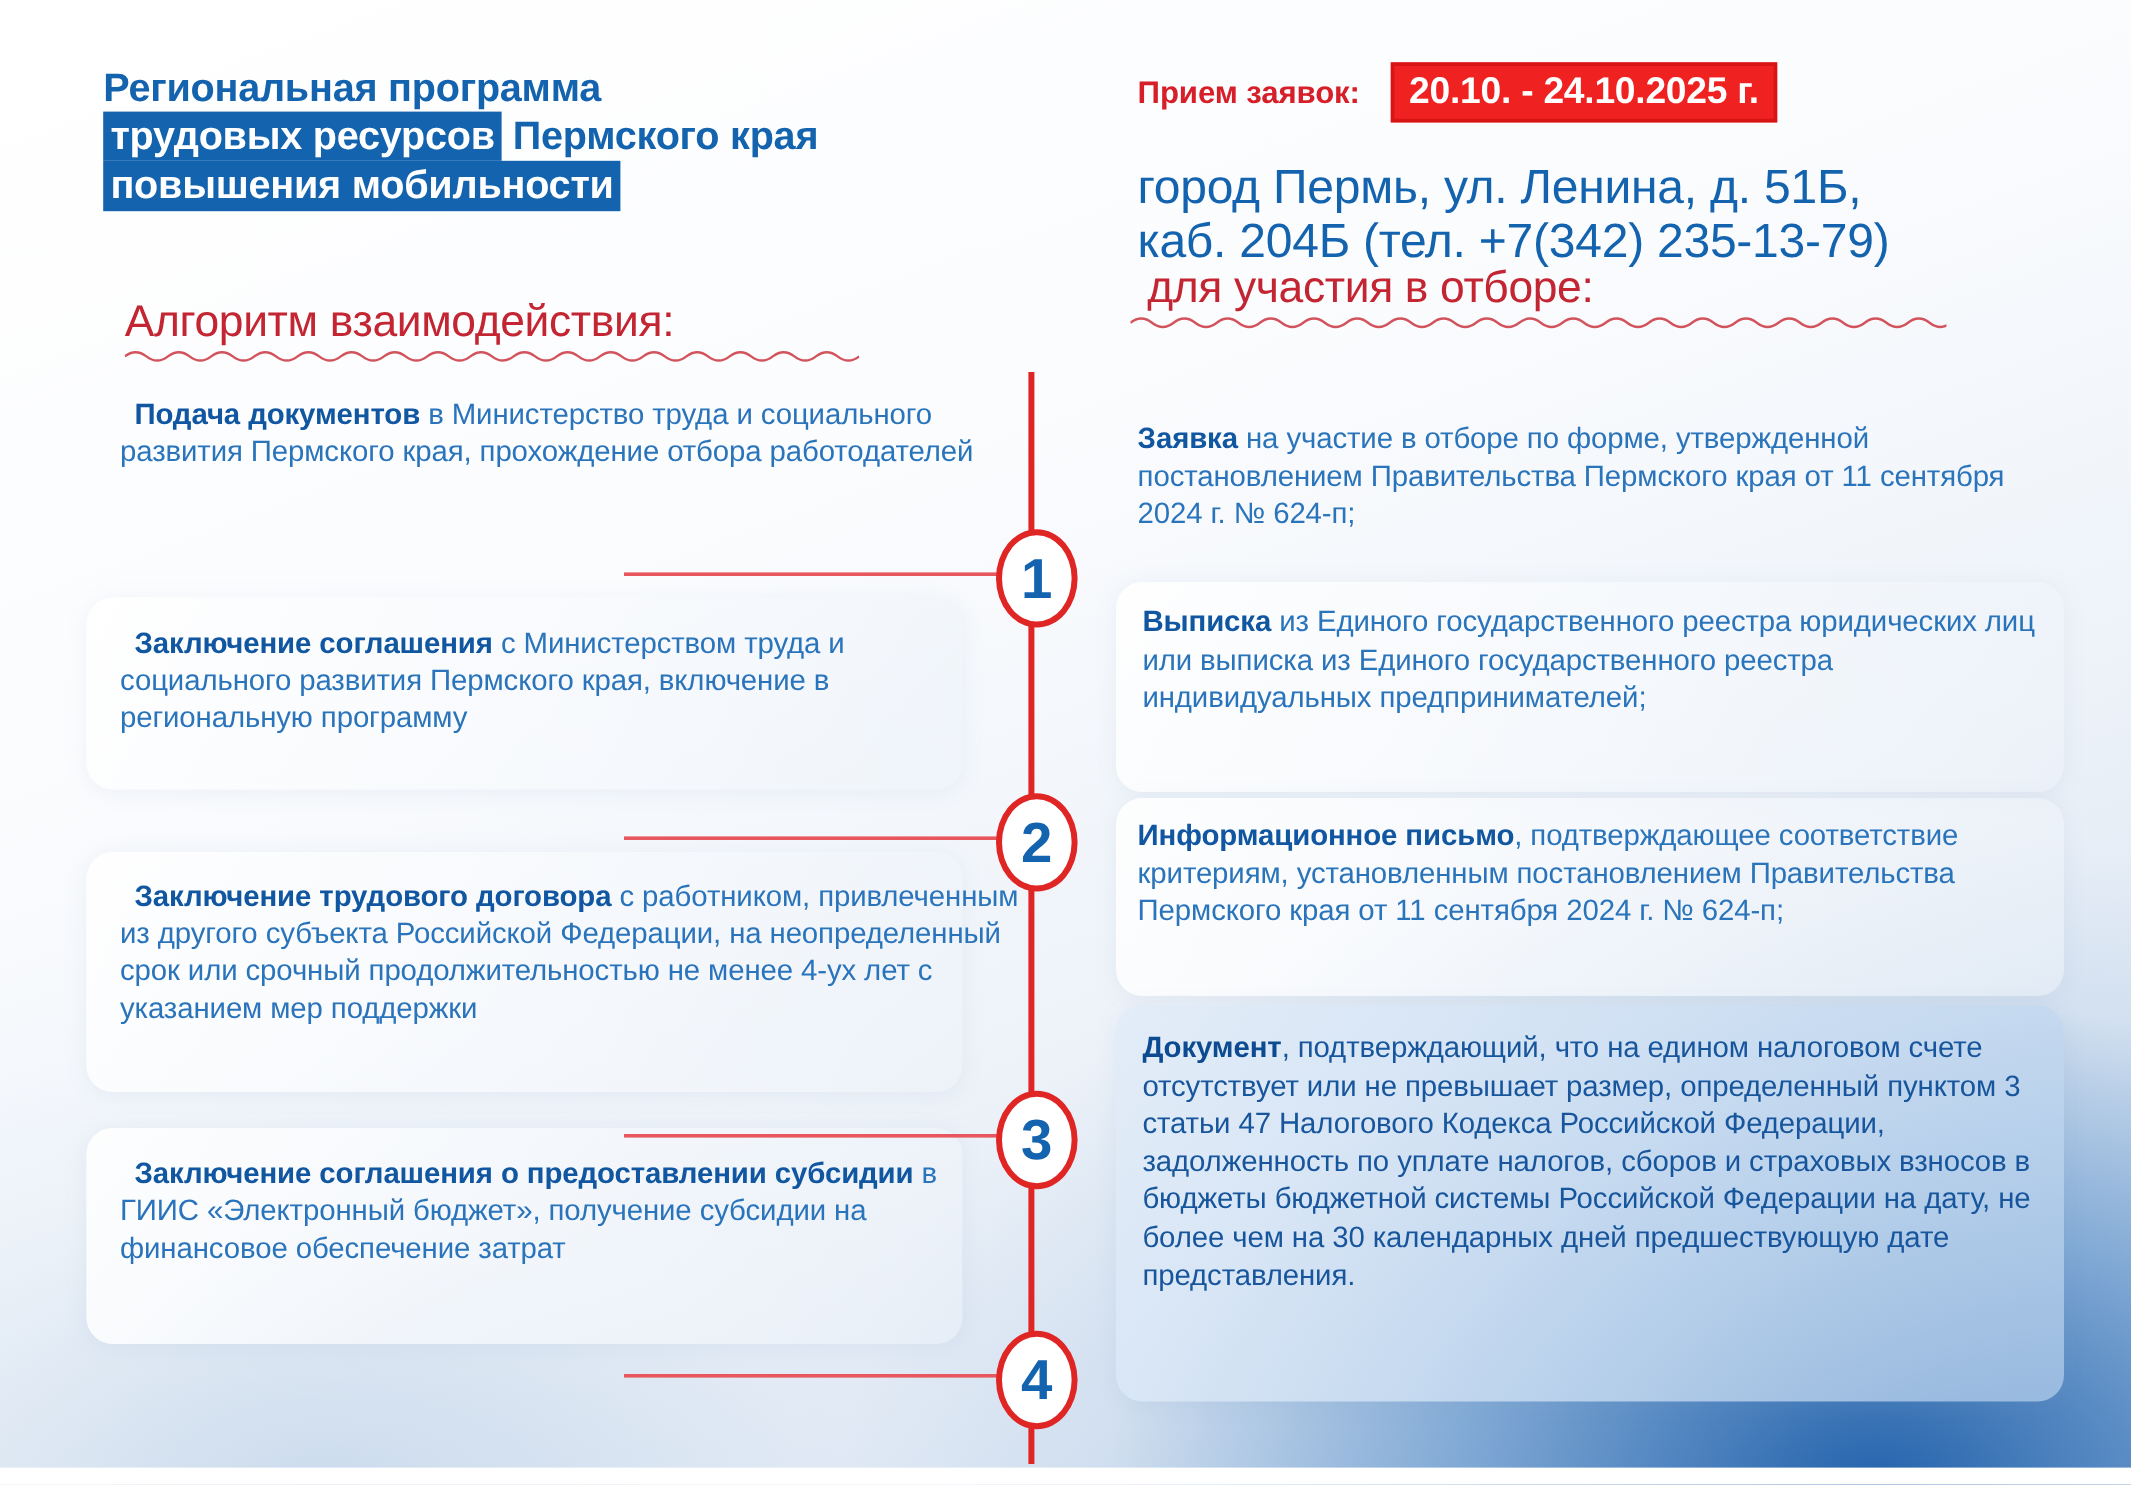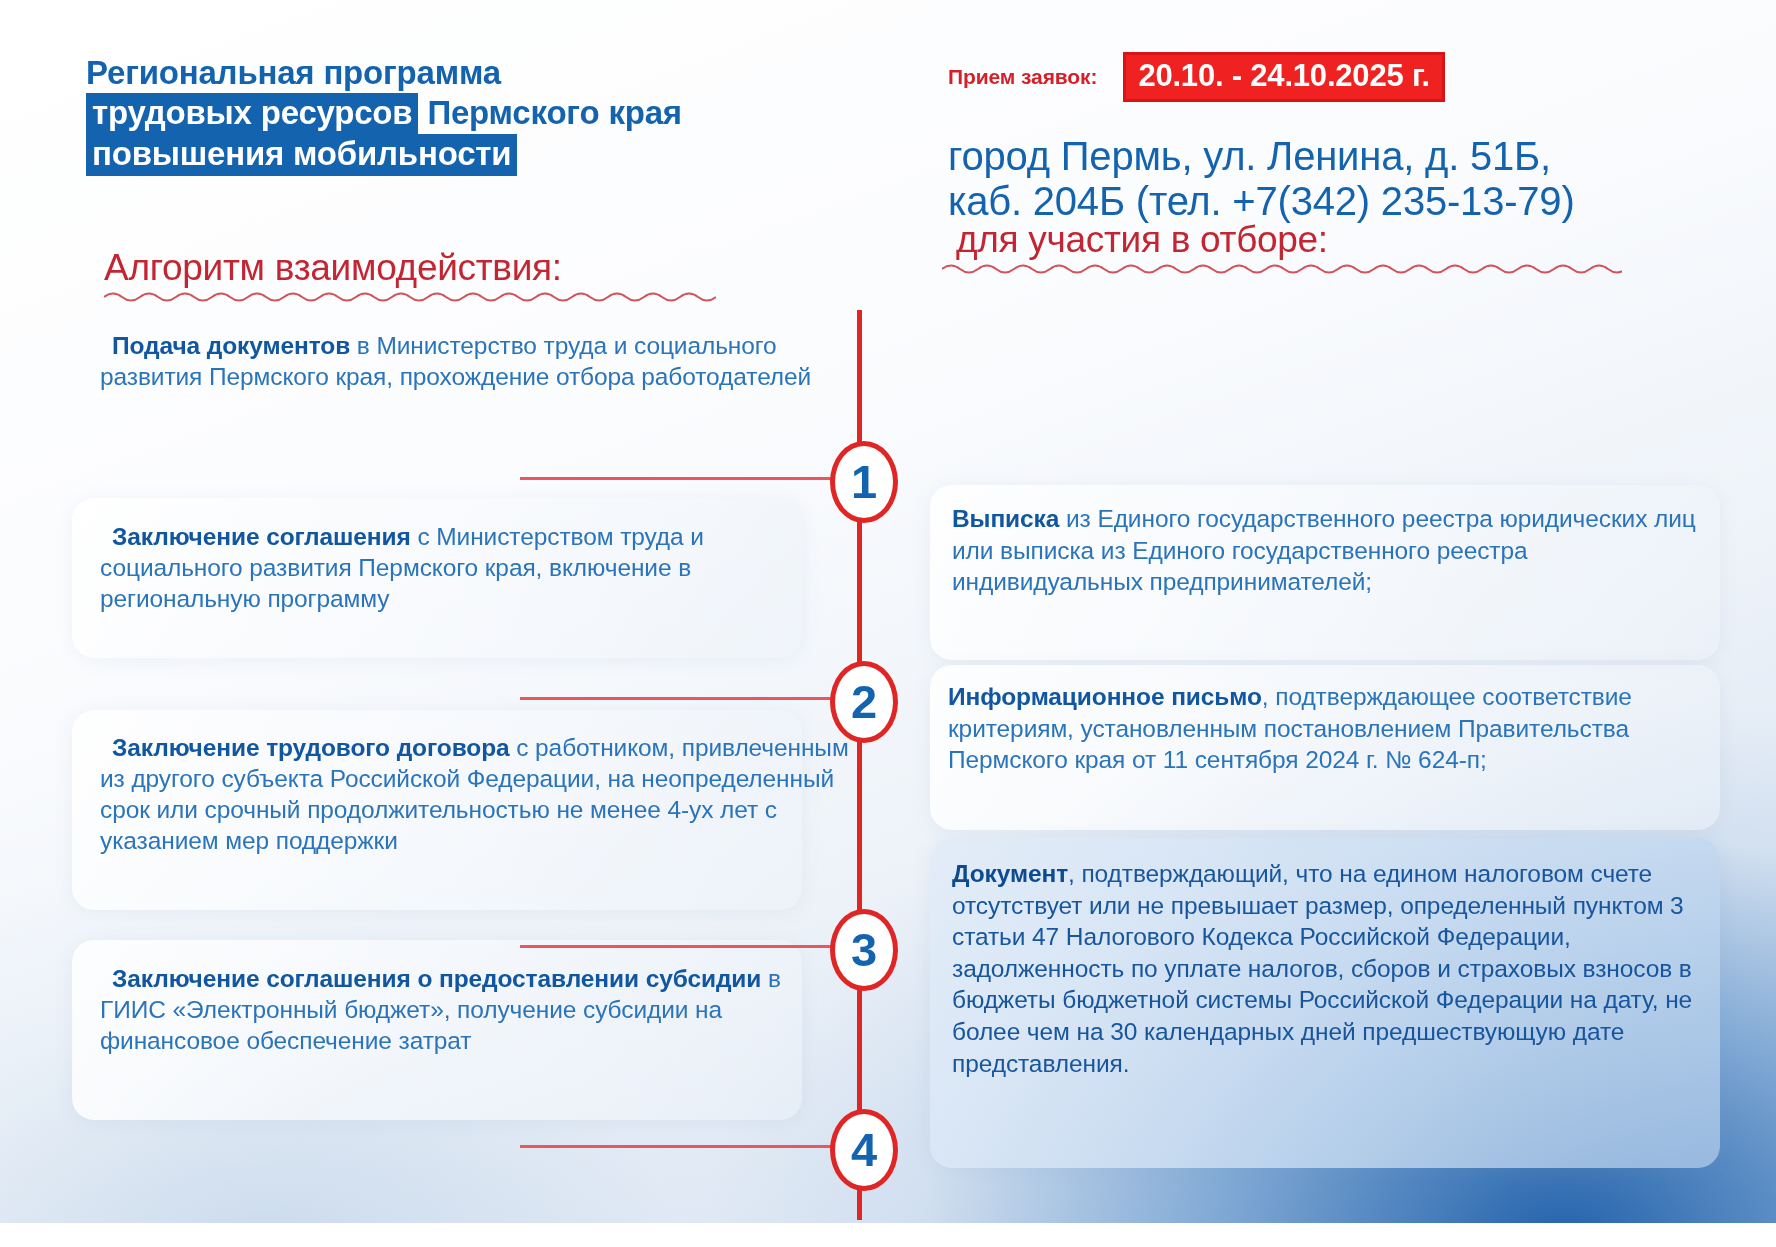--- a/index.html
+++ b/index.html
@@ -73,21 +73,21 @@
     left: 948px;
     top: 52px;
     z-index: 10;
   }
   .rh-row1 {
     display: flex;
     align-items: center;
     white-space: nowrap;
   }
   .rh-label {
-    font-size: 21px;
+    font-size: 26px;
     font-weight: bold;
     color: #d61f28;
     letter-spacing: -0.1px;
   }
   .rh-dates {
     font-size: 31px;
     font-weight: bold;
     color: #ffffff;
     background: #f02121;
     border: 3px solid #d81414;
@@ -260,20 +260,23 @@
   </div>
 
   <div class="step" style="left:100px; top:732px; width:756px;">
     <b>Заключение трудового договора</b><span> с работником, привлеченным из другого субъекта Российской Федерации, на неопределенный срок или срочный продолжительностью не менее 4-ух лет с указанием мер поддержки</span>
   </div>
 
   <div class="step" style="left:100px; top:963px;">
     <b>Заключение соглашения о предоставлении субсидии</b><span> в ГИИС «Электронный бюджет», получение субсидии на финансовое обеспечение затрат</span>
   </div>
 
+  <div class="doc" style="left:948px; top:350px;">
+    <b>Заявка</b><span> на участие в отборе по форме, утвержденной постановлением Правительства Пермского края от 11 сентября 2024 г. № 624-п;</span>
+  </div>
 
   <div class="doc" style="left:952px; top:503px;">
     <b>Выписка</b><span> из Единого государственного реестра юридических лиц или выписка из Единого государственного реестра индивидуальных предпринимателей;</span>
   </div>
 
   <div class="doc" style="left:948px; top:681px; width:775px;">
     <b>Информационное письмо</b><span>, подтверждающее соответствие критериям, установленным постановлением Правительства Пермского края от 11 сентября 2024 г. № 624-п;</span>
   </div>
 
   <div class="doc on-blue" style="left:952px; top:858px; width:760px;">

